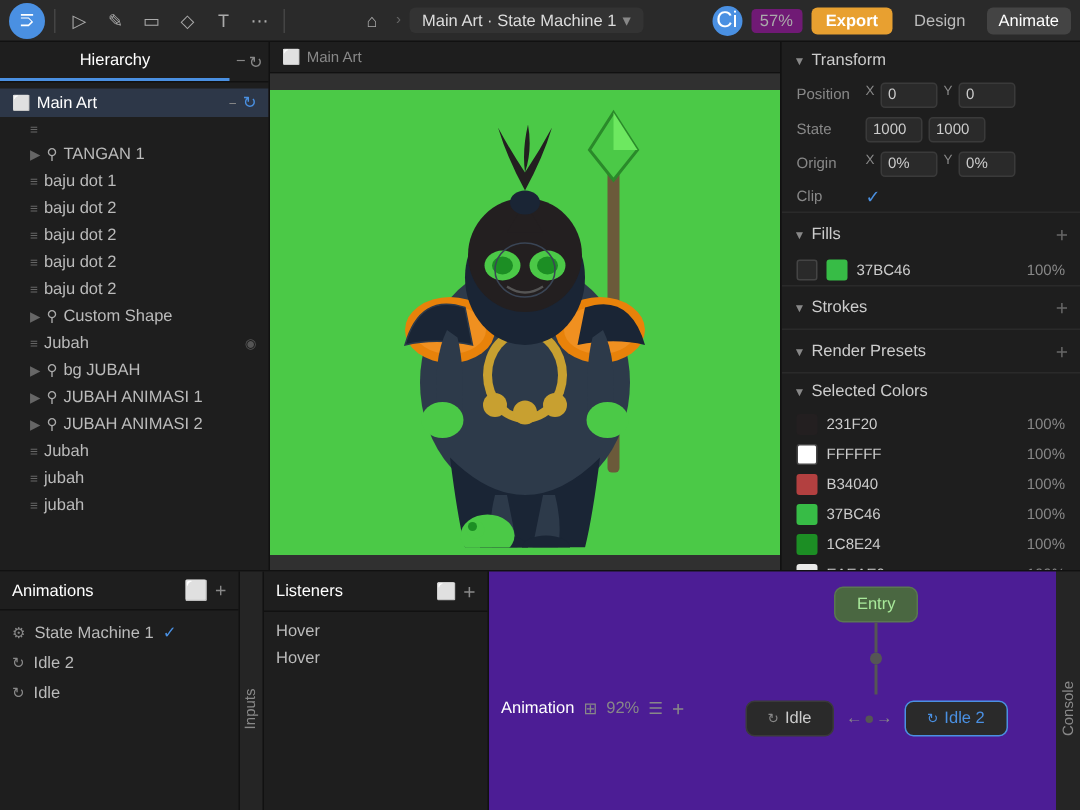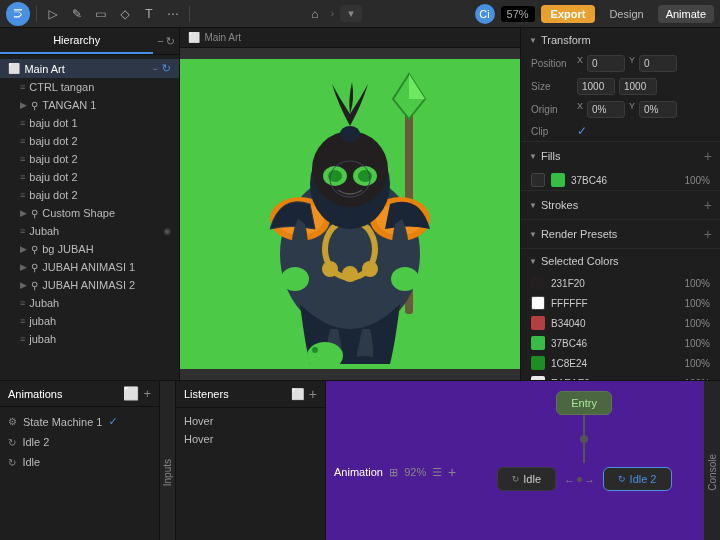--- a/index.html
+++ b/index.html
@@ -5,21 +5,21 @@
     * { box-sizing: border-box; margin: 0; padding: 0; }
     body { font-family: -apple-system, BlinkMacSystemFont, 'Segoe UI', sans-serif; background: #1a1a1a; color: #ccc; font-size: 11px; overflow: hidden; width: 720px; height: 540px; }
 
     
     .toolbar { display: flex; align-items: center; background: #2a2a2a; height: 28px; border-bottom: 1px solid #111; padding: 0 6px; gap: 4px; }
     .toolbar-icon { width: 20px; height: 20px; display: flex; align-items: center; justify-content: center; color: #aaa; cursor: pointer; border-radius: 3px; font-size: 12px; }
     .toolbar-divider { width: 1px; height: 16px; background: #444; margin: 0 2px; }
     .toolbar-center { flex: 1; display: flex; align-items: center; justify-content: center; gap: 6px; }
     .file-label { background: #333; border-radius: 4px; padding: 2px 8px; color: #ddd; font-size: 11px; display: flex; align-items: center; gap: 4px; }
     .toolbar-right { display: flex; align-items: center; gap: 6px; }
-    .zoom-badge { background: #000000; border-radius: 3px; padding: 2px 6px; font-size: 11px; color: #aaa; }
+    .zoom-badge { background: #701a75; border-radius: 3px; padding: 2px 6px; font-size: 11px; color: #aaa; }
     .export-btn { background: #e8a030; color: #fff; border: none; border-radius: 4px; padding: 3px 10px; font-size: 11px; cursor: pointer; font-weight: 600; }
     .design-btn { color: #bbb; padding: 3px 8px; cursor: pointer; font-size: 11px; }
     .animate-btn { color: #fff; background: #444; border-radius: 4px; padding: 3px 8px; cursor: pointer; font-size: 11px; }
     .rive-logo { width: 24px; height: 24px; background: #4a90e2; border-radius: 50%; display: flex; align-items: center; justify-content: center; color: white; font-size: 10px; font-weight: bold; }
 
     
     .main-layout { display: flex; height: calc(540px - 28px - 160px); }
 
     
     .left-panel { width: 180px; background: #1e1e1e; border-right: 1px solid #111; display: flex; flex-direction: column; }
@@ -125,26 +125,27 @@
   <div class="toolbar-icon">▭</div>
   <div class="toolbar-icon">◇</div>
   <div class="toolbar-icon">T</div>
   <div class="toolbar-icon">⋯</div>
   <div class="toolbar-divider"></div>
 
   <div class="toolbar-center">
     <div class="toolbar-icon">⌂</div>
     <span style="color:#666;font-size:10px;">›</span>
     <div class="file-label">
+      <span>Main Art · State Machine 1</span>
       <span style="color:#888;">▾</span>
     </div>
   </div>
 
   <div class="toolbar-right">
-    <div style="width:20px;height:20px;background:#4a90e2;border-radius:50%;display:flex;align-items:center;justify-content:center;font-size:11px;color:white;">Ci</div>
+    <div style="width:20px;height:20px;background:#4a90e2;border-radius:50%;display:flex;align-items:center;justify-content:center;font-size:15px;color:white;">Ci</div>
     <div class="zoom-badge">57%</div>
     <button class="export-btn">Export</button>
     <span class="design-btn">Design</span>
     <span class="animate-btn">Animate</span>
   </div>
 </div>
 
 <div class="main-layout">
 
   <div class="left-panel">
@@ -162,21 +163,20 @@
 
       <div class="h-item main selected">
         <span style="color:#aaa;font-size:10px;">⬜</span>
         <span class="h-text">Main Art</span>
         <span style="color:#888;font-size:9px;">−</span>
         <span style="color:#4a90e2;font-size:11px;">↻</span>
       </div>
 
       <div class="h-item h-indent1">
         <span style="color:#666;font-size:9px;">≡</span>
-        <span class="h-text">CTRL tangan</span>
       </div>
 
       <div class="h-item h-indent1">
         <span style="color:#666;font-size:9px;">▶</span>
         <span style="color:#aaa;font-size:10px;">⚲</span>
         <span class="h-text">TANGAN 1</span>
       </div>
 
       <div class="h-item h-indent1">
         <span style="color:#666;font-size:9px;">≡</span>
@@ -331,21 +331,21 @@
       <div class="rp-row">
         <span class="rp-label">Position</span>
         <div class="rp-xy">
           <span class="rp-xy-label">X</span>
           <input class="rp-xy-input" value="0" style="">
           <span class="rp-xy-label">Y</span>
           <input class="rp-xy-input" value="0" style="">
         </div>
       </div>
       <div class="rp-row">
-        <span class="rp-label">Size</span>
+        <span class="rp-label">State</span>
         <div class="rp-xy">
           <input class="rp-xy-input" value="1000" style="">
           <input class="rp-xy-input" value="1000" style="">
         </div>
       </div>
       <div class="rp-row">
         <span class="rp-label">Origin</span>
         <div class="rp-xy">
           <span class="rp-xy-label">X</span>
           <input class="rp-xy-input" value="0%" style="">

